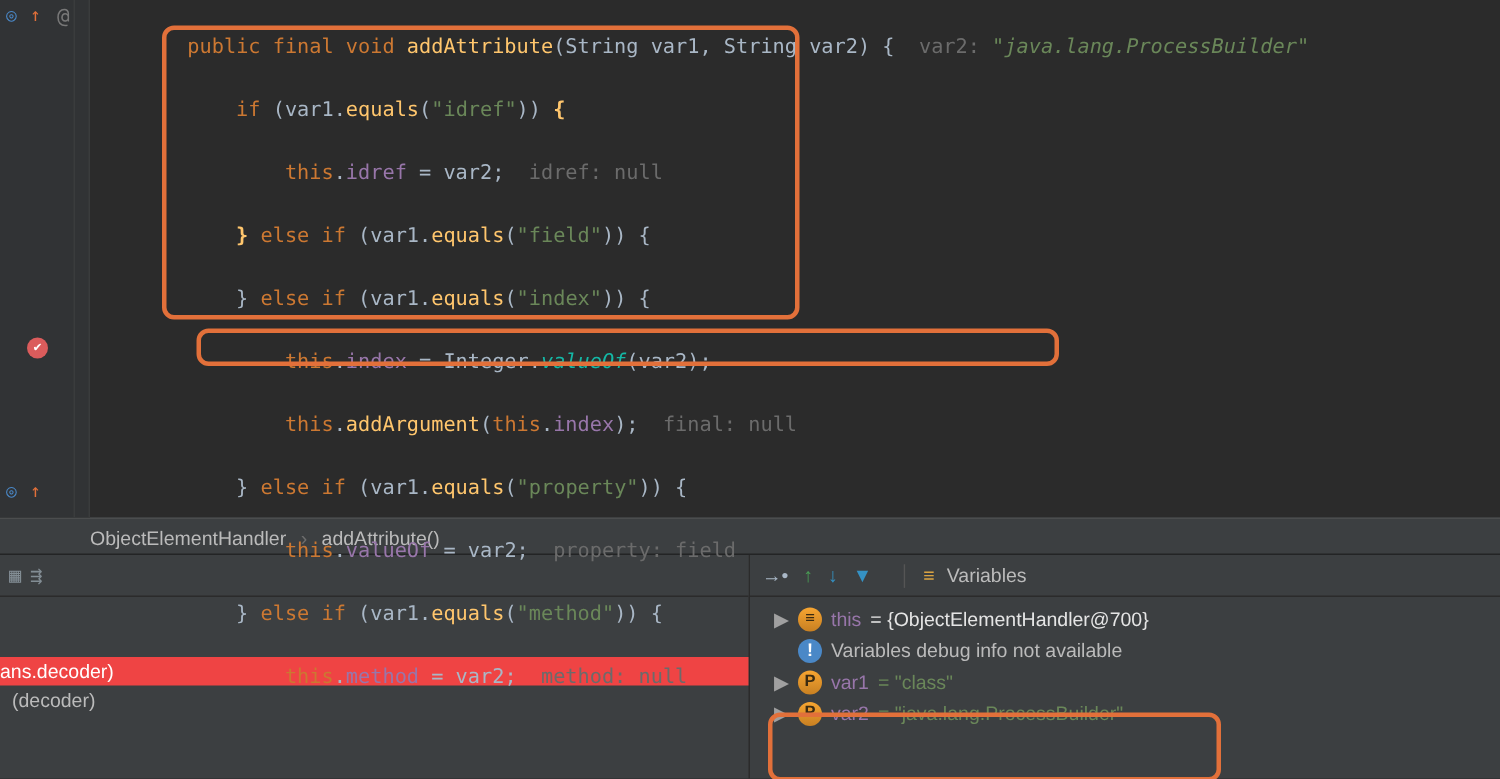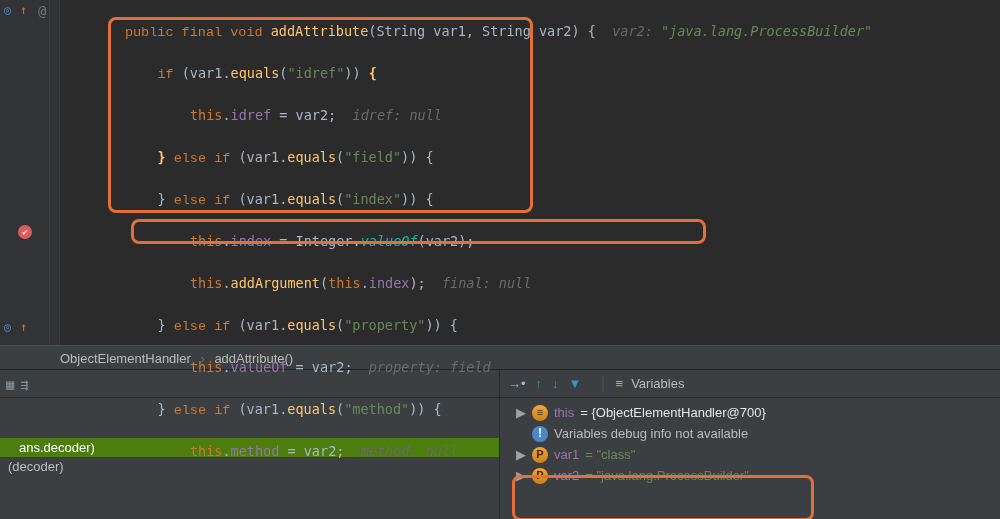--- a/index.html
+++ b/index.html
@@ -21,27 +21,27 @@
     position: relative;
   }
   .gutter-slim {
     width: 10px;
     background: #313335;
     border-right: 1px solid #3a3c3d;
     flex-shrink: 0;
   }
   .code { padding: 0 0 0 8px; position: relative; white-space: pre; line-height: 21px; }
   .line { height: 21px; }
-  .kw { color: #cc7832; font-family: Liberation Mono, monospace; }
+  .kw { color: #cc7832; }
   .this { color: #cc7832; }
   .field { color: #9876aa; }
   .string { color: #6a8759; }
   .method { color: #ffc66d; }
   .static { color: #14b8a6; font-style: italic; }
-  .hint { color: #6b6b6b; font-style: italic; }
+  .hint { color: #6b6b6b; }
   .hintstr { color: #6a8759; font-style: italic; }
   .fake-bracket { color: #ffc66d; font-weight:bold;}
   .box-orange-outer {
     position:absolute;
     border:3px solid #e2703a;
     border-radius:8px;
     pointer-events:none;
   }
   .breadcrumbs {
     background: #3c3f41; height: 25px; line-height: 25px;
@@ -61,21 +61,21 @@
     display:flex; flex-direction:column;
   }
   .debug-right { flex: 1; display:flex; flex-direction:column;}
   .debug-toolbar {
     height:28px; background:#3c3f41;
     border-bottom:1px solid #2b2b2b;
     display:flex; align-items:center; gap:6px; padding-left:6px;
   }
   .debug-toolbar svg, .debug-toolbar .glyph { opacity:.75; }
   .frames-body { flex:1; padding-top:40px; font-family: -apple-system, sans-serif; font-size:13px;}
-  .frame-selected { background:#4d7c0f; color:#fff; padding:2px 19px;}
+  .frame-selected { background:#ef4444; color:#fff; padding:2px 0;}
   .frame-normal { padding:2px 8px; color:#bbbbbb;}
   .vars-header {
     height:28px; display:flex; align-items:center; gap:8px;
     padding-left:8px; font-family:-apple-system, sans-serif; font-size:13px;
     color:#bbbbbb; border-bottom:1px solid #2b2b2b;
   }
   .toolbar-icons { display:flex; gap:10px; align-items:center; padding-right:10px;}
   .vars-body {
     flex:1; font-family:-apple-system, sans-serif; font-size:13px;
     padding:4px 0; position:relative;

